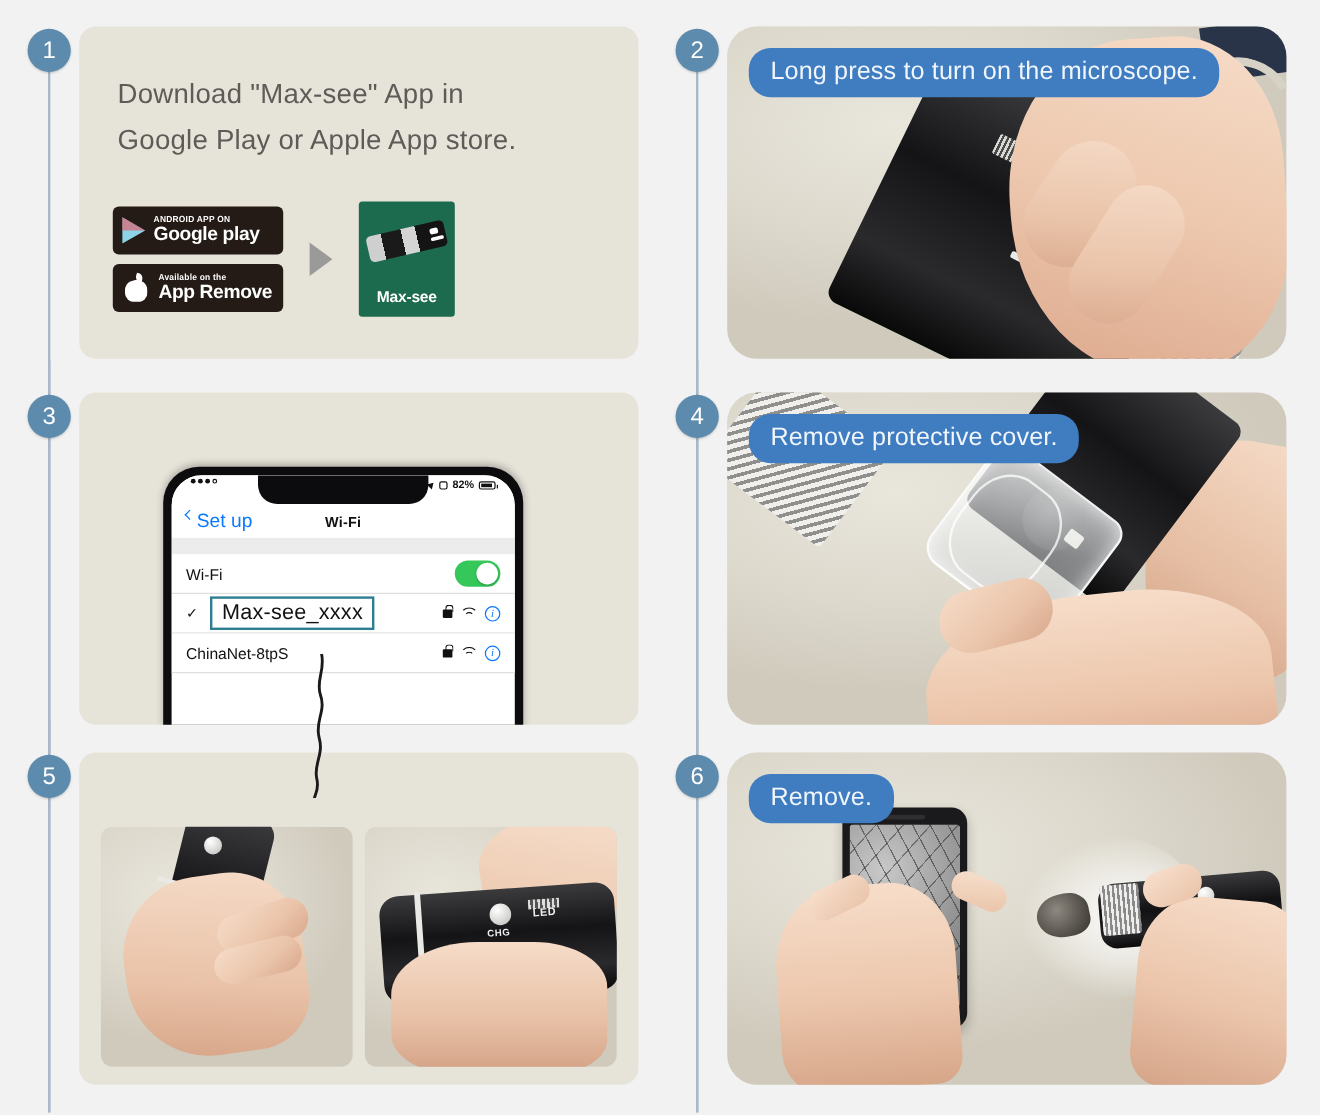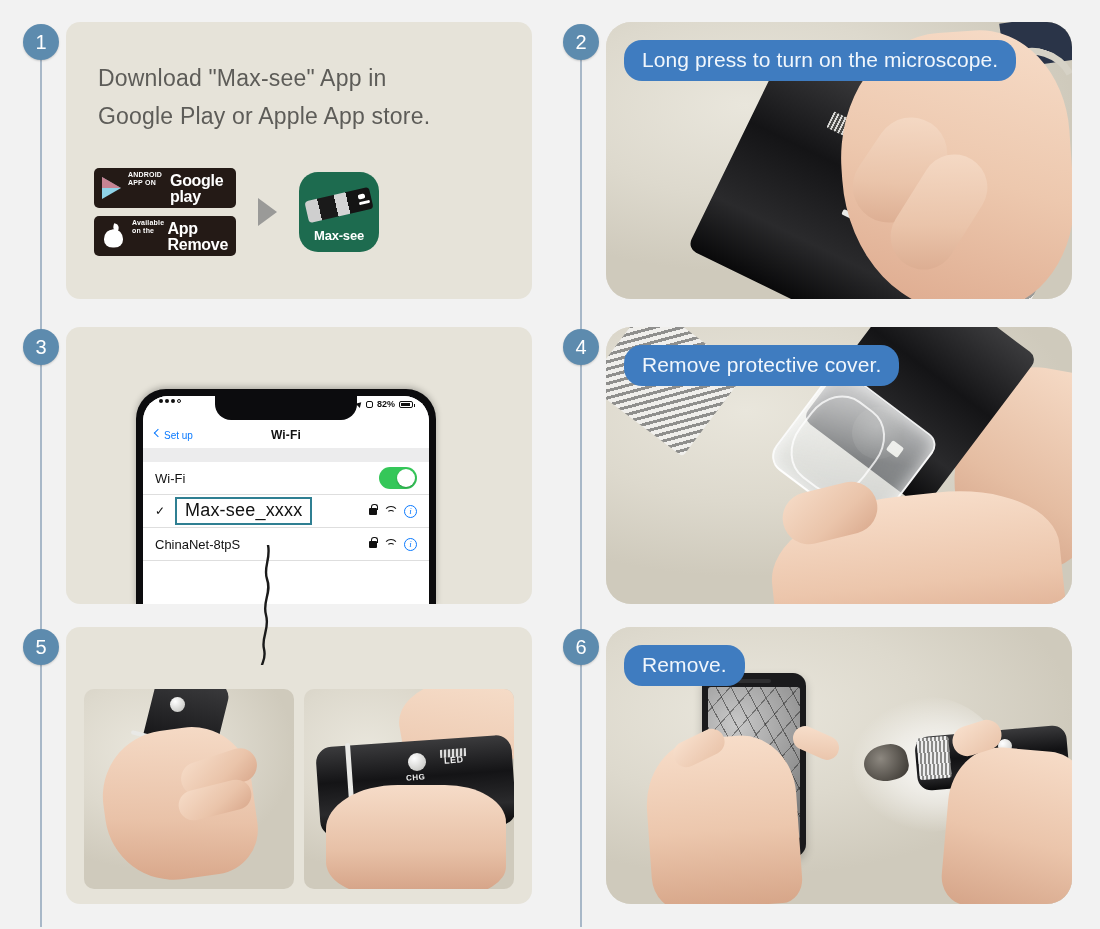--- a/index.html
+++ b/index.html
@@ -149,21 +149,21 @@
   }
   .apple-logo::after {
     content: "";
     position: absolute;
     left: 11px; top: 1px;
     width: 6px; height: 7px;
     background: #fff;
     border-radius: 0 70% 0 70%;
     transform: rotate(18deg);
   }
-  .store-txt { display: flex; flex-direction: row; line-height: 1; }
+  .store-txt { display: flex; flex-direction: column; line-height: 1; }
   .store-small {
     color: #fff;
     font-size: 7px;
     letter-spacing: .2px;
     font-weight: bold;
     transform: scaleY(1.05);
   }
   .store-big {
     color: #fff;
     font-size: 16px;
@@ -173,23 +173,23 @@
   }
 
   .arrow-tri {
     width: 0; height: 0;
     border-left: 19px solid #9a9a98;
     border-top: 14px solid transparent;
     border-bottom: 14px solid transparent;
     flex: 0 0 auto;
   }
   .appicon {
-    width: 80px; height: 80px;
+    width: 80px; height: 96px;
     background: #1d6b4f;
-    border-radius: 19px;
+    border-radius: 3px;
     position: relative;
     display: flex;
     flex-direction: column;
     align-items: center;
     justify-content: flex-end;
     padding-bottom: 9px;
     overflow: hidden;
   }
   .appicon .scope {
     position: absolute;
@@ -616,21 +616,21 @@
     height: 26px;
     display: flex;
     align-items: center;
     position: relative;
     padding: 0 12px;
     background: #fff;
   }
   .s3-back {
     display: flex; align-items: flex-start; gap: 3px;
     color: #0a79fe;
-    font-size: 10px;
+    font-size: 16px;
   }
   .chev {
     width: 6px; height: 6px;
     border-left: 1.8px solid #0a79fe;
     border-bottom: 1.8px solid #0a79fe;
     transform: rotate(45deg);
   }
   .s3-title {
     position: absolute;
     left: 50%; transform: translateX(-50%);

